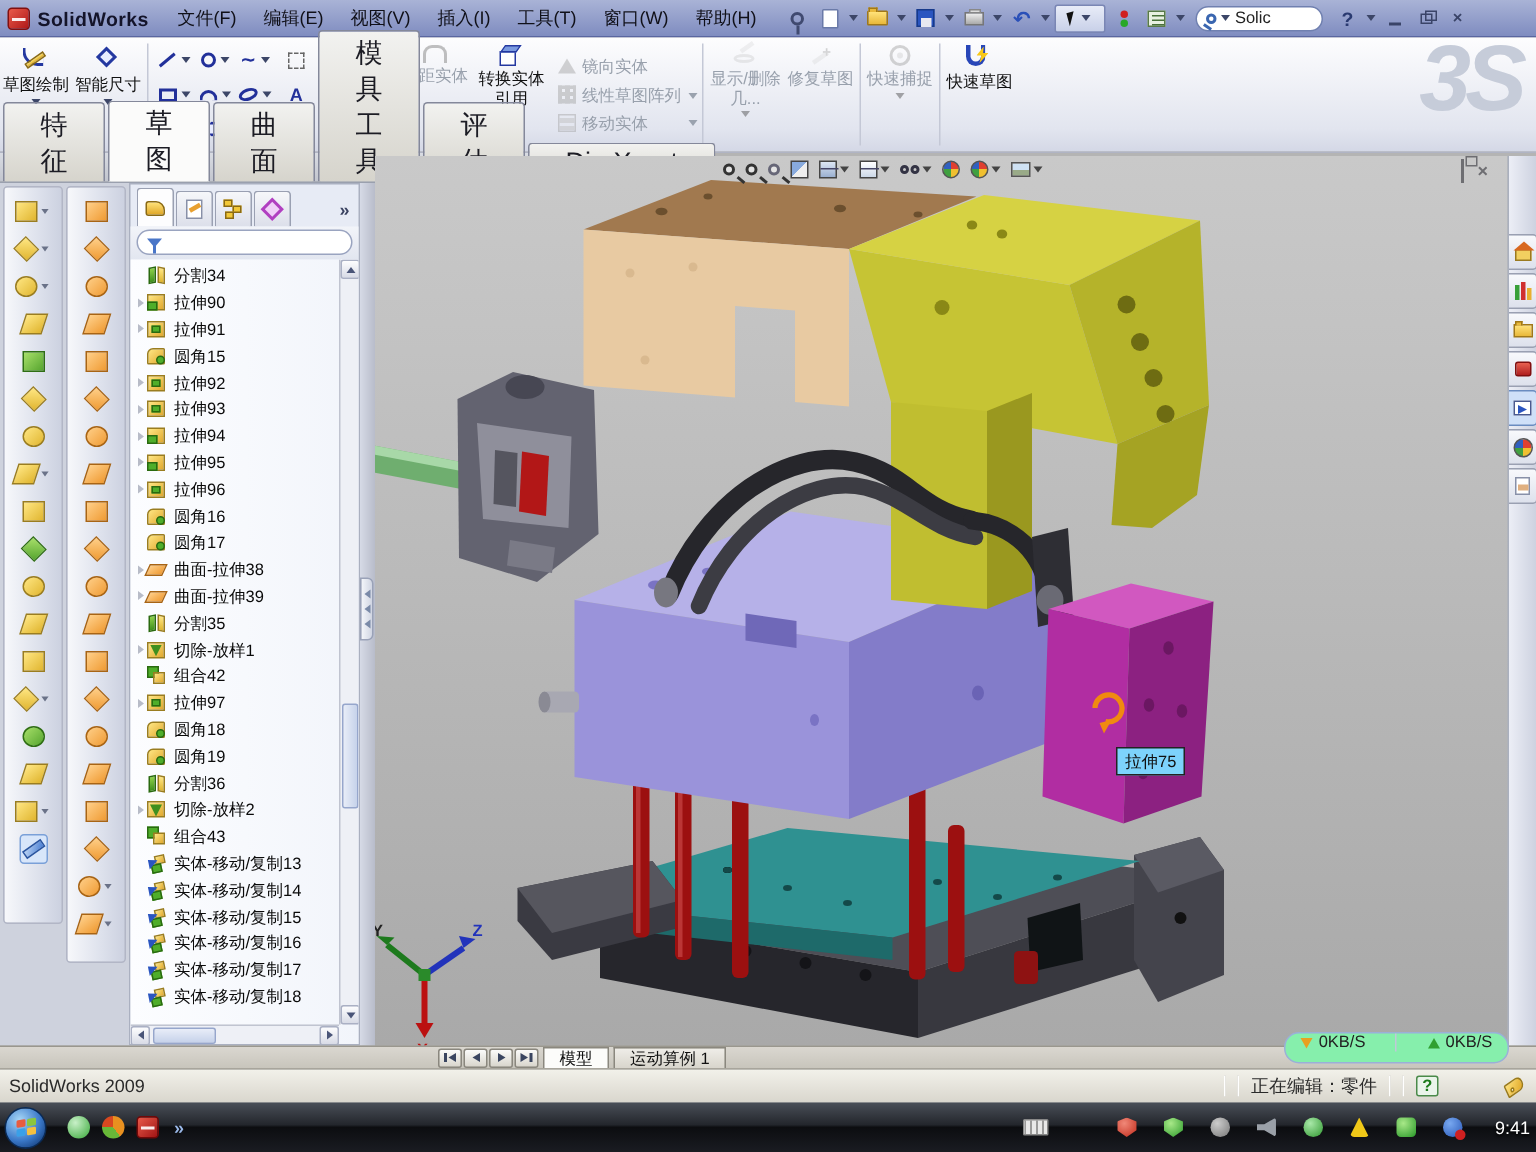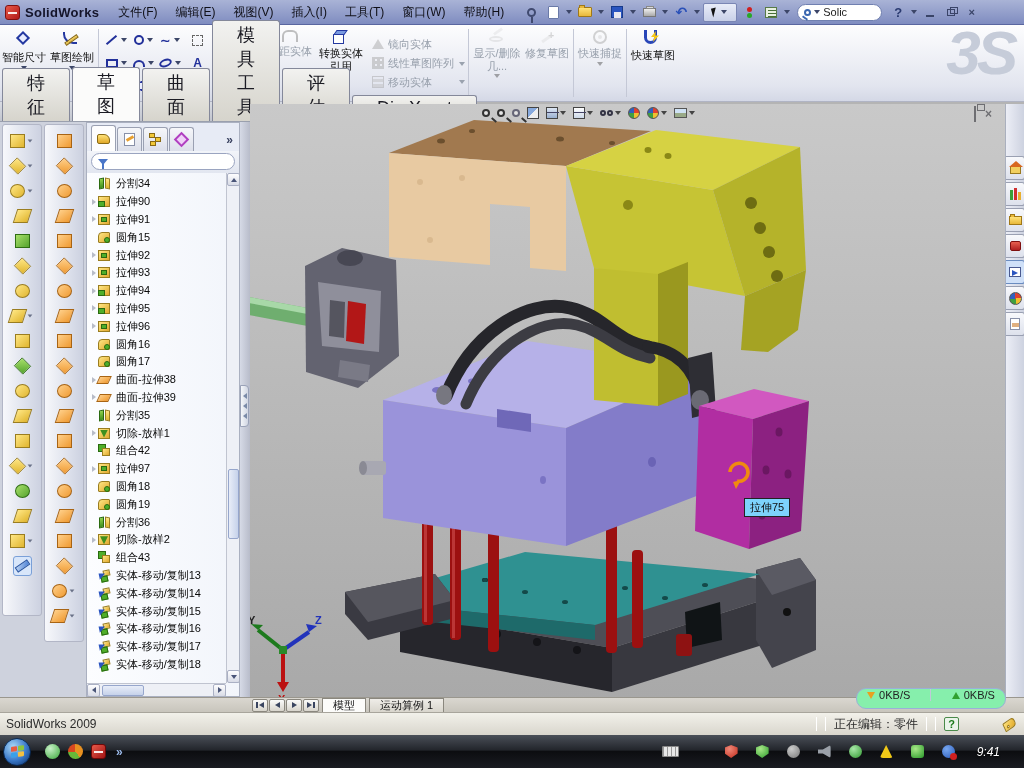--- a/index.html
+++ b/index.html
@@ -214,21 +214,21 @@
   .tp-lib .c{height:8px;background:#e8b030;}
   .tp-folder{width:13px;height:9px;background:linear-gradient(#ffe27a,#e8b83a);border:1px solid #a07818;position:relative;}
   .tp-folder i{position:absolute;left:0;top:-3px;width:5px;height:3px;background:#e8b83a;border:1px solid #a07818;border-bottom:none;}
   .tp-toolbox{width:11px;height:10px;background:linear-gradient(#e86050,#b02020);border:1px solid #801010;border-radius:2px;}
   .tp-vp{width:12px;height:10px;border:1px solid #4a5a90;background:#fff;position:relative;}
   .tp-vp i{position:absolute;left:2px;top:2px;width:0;height:0;border-top:3px solid transparent;border-bottom:3px solid transparent;border-left:6px solid #2a55c0;}
   .tp-props{width:10px;height:12px;background:#fff;border:1px solid #8890a8;position:relative;}
   .tp-props i{position:absolute;left:1px;top:4px;width:7px;height:4px;background:#e0b080;}
 
   
-  #modeltabs{left:0;top:697px;width:1024px;height:15px;background:linear-gradient(#dad7d0,#c8c5bc);border-top:1px solid #9a978e;display:flex;align-items:stretch;}
+  #modeltabs{left:0;top:697px;width:1024px;height:15px;background:linear-gradient(#dad7d0,#c8c5bc);border-top:1px solid #9a978e;display:flex;align-items:stretch;padding-left:40px;}
   #navbtns{display:flex;margin-left:252px;gap:1px;align-items:center;}
   .navb{width:16px;height:13px;background:linear-gradient(#fbfbfa,#d8d5cc);border:1px solid #8a877e;display:flex;align-items:center;justify-content:center;gap:1px;border-radius:2px;}
   .navb .bar{width:2px;height:6px;background:#3a4560;}
   .navb .tl{width:0;height:0;border-top:3px solid transparent;border-bottom:3px solid transparent;}
   .navb .l{border-right:5px solid #3a4560;}
   .navb .r{border-left:5px solid #3a4560;}
   .mtab{padding:0 10px;display:flex;align-items:center;font-size:11px;border:1px solid #8a877e;border-bottom:none;background:linear-gradient(#efede8,#d8d5cc);margin-left:3px;}
   .mtab.active{background:#fcfcfa;}
 
   
@@ -261,21 +261,21 @@
   .ql-sw i{position:absolute;left:2px;top:6px;width:9px;height:2px;background:#fff;opacity:.9;}
   #ql-more{color:#9ab8e8;font-size:12px;font-weight:bold;margin-left:2px;}
   #tasks{display:flex;gap:6px;margin-left:14px;}
   .taskbtn{height:25px;min-width:155px;border-radius:3px;border:1px solid #5a6068;background:linear-gradient(#3c4148,#1e2126);display:flex;align-items:center;padding:0 8px;gap:6px;color:#f0f0f0;font-size:12px;}
   .taskbtn.active{background:linear-gradient(#6a727c,#343a42 50%,#22262c);border-color:#8a929c;}
   .tb-ico{width:14px;height:14px;border-radius:2px;flex:0 0 14px;}
   .tb-ico.sw{background:linear-gradient(135deg,#e85a4a,#a01414);position:relative;}
   .tb-ico.sw::after{content:"";position:absolute;left:2px;top:6px;width:9px;height:2px;background:#fff;}
   .tb-ico.paint{background:linear-gradient(#f8f8f8,#c8c8c8);position:relative;}
   .tb-ico.paint::after{content:"";position:absolute;left:3px;top:3px;width:8px;height:8px;background:conic-gradient(#d04030 0 33%,#3868c0 33% 66%,#e8b030 66% 100%);border-radius:50%;}
-  #tray{margin-left:auto;display:flex;align-items:center;gap:18px;margin-right:24px;font-style:italic;}
+  #tray{margin-left:auto;display:flex;align-items:center;gap:18px;margin-right:4px;}
   .kb-ico{width:17px;height:11px;background:#e8e8e8;border:1px solid #888;border-radius:1px;background-image:repeating-linear-gradient(90deg,#999 0 1px,transparent 1px 4px);}
   .tri{width:13px;height:13px;border-radius:3px;}
   .tri-sec{background:radial-gradient(circle at 35% 30%,#f08878,#c02818);clip-path:polygon(50% 0,100% 20%,100% 65%,50% 100%,0 65%,0 20%);}
   .tri-av{background:radial-gradient(circle at 35% 30%,#a8e888,#289828);clip-path:polygon(50% 0,100% 20%,100% 65%,50% 100%,0 65%,0 20%);}
   .tri-upd{background:radial-gradient(circle at 35% 30%,#ccc,#777);border-radius:50%;}
   .tri-vol{background:#9aa0a8;clip-path:polygon(0 35%,40% 35%,100% 0,100% 100%,40% 65%,0 65%);}
   .tri-vpn{background:radial-gradient(circle at 35% 30%,#a8e8a8,#309830);border-radius:50%;}
   .tri-warn{background:#f0c818;clip-path:polygon(50% 0,100% 100%,0 100%);}
   .tri-def{background:radial-gradient(circle at 35% 30%,#a8e888,#289828);}
   .tri-sync{background:radial-gradient(circle at 35% 30%,#78a8f0,#2858b8);border-radius:50%;position:relative;}
@@ -367,32 +367,32 @@
         <span class="restore-g">
           <i></i>
         </span>
       </span>
     <span class="winbtn">×</span>
   </span>
 </div>
 
 <div class="abs" id="cmdbar">
   <div class="cmd-big">
-    <span class="dim-ico ig">
-        <i class="dia"></i>
-      </span>
-    <span class="lbl">智能尺寸</span>
-    <i class="da dar"></i>
-  </div>
-  <div class="cmd-big">
     <span class="pencil-ico ig">
         <i class="curve"></i>
         <i class="body"></i>
       </span>
     <span class="lbl">草图绘制</span>
+    <i class="da dar"></i>
+  </div>
+  <div class="cmd-big">
+    <span class="dim-ico ig">
+        <i class="dia"></i>
+      </span>
+    <span class="lbl">智能尺寸</span>
     <i class="da dar"></i>
   </div>
   <div class="vsep"></div>
   <div class="grid3">
     <span class="gcell">
         <i class="sk-line"></i>
         <i class="da"></i>
       </span>
     <span class="gcell">
         <i class="sk-circ"></i>

